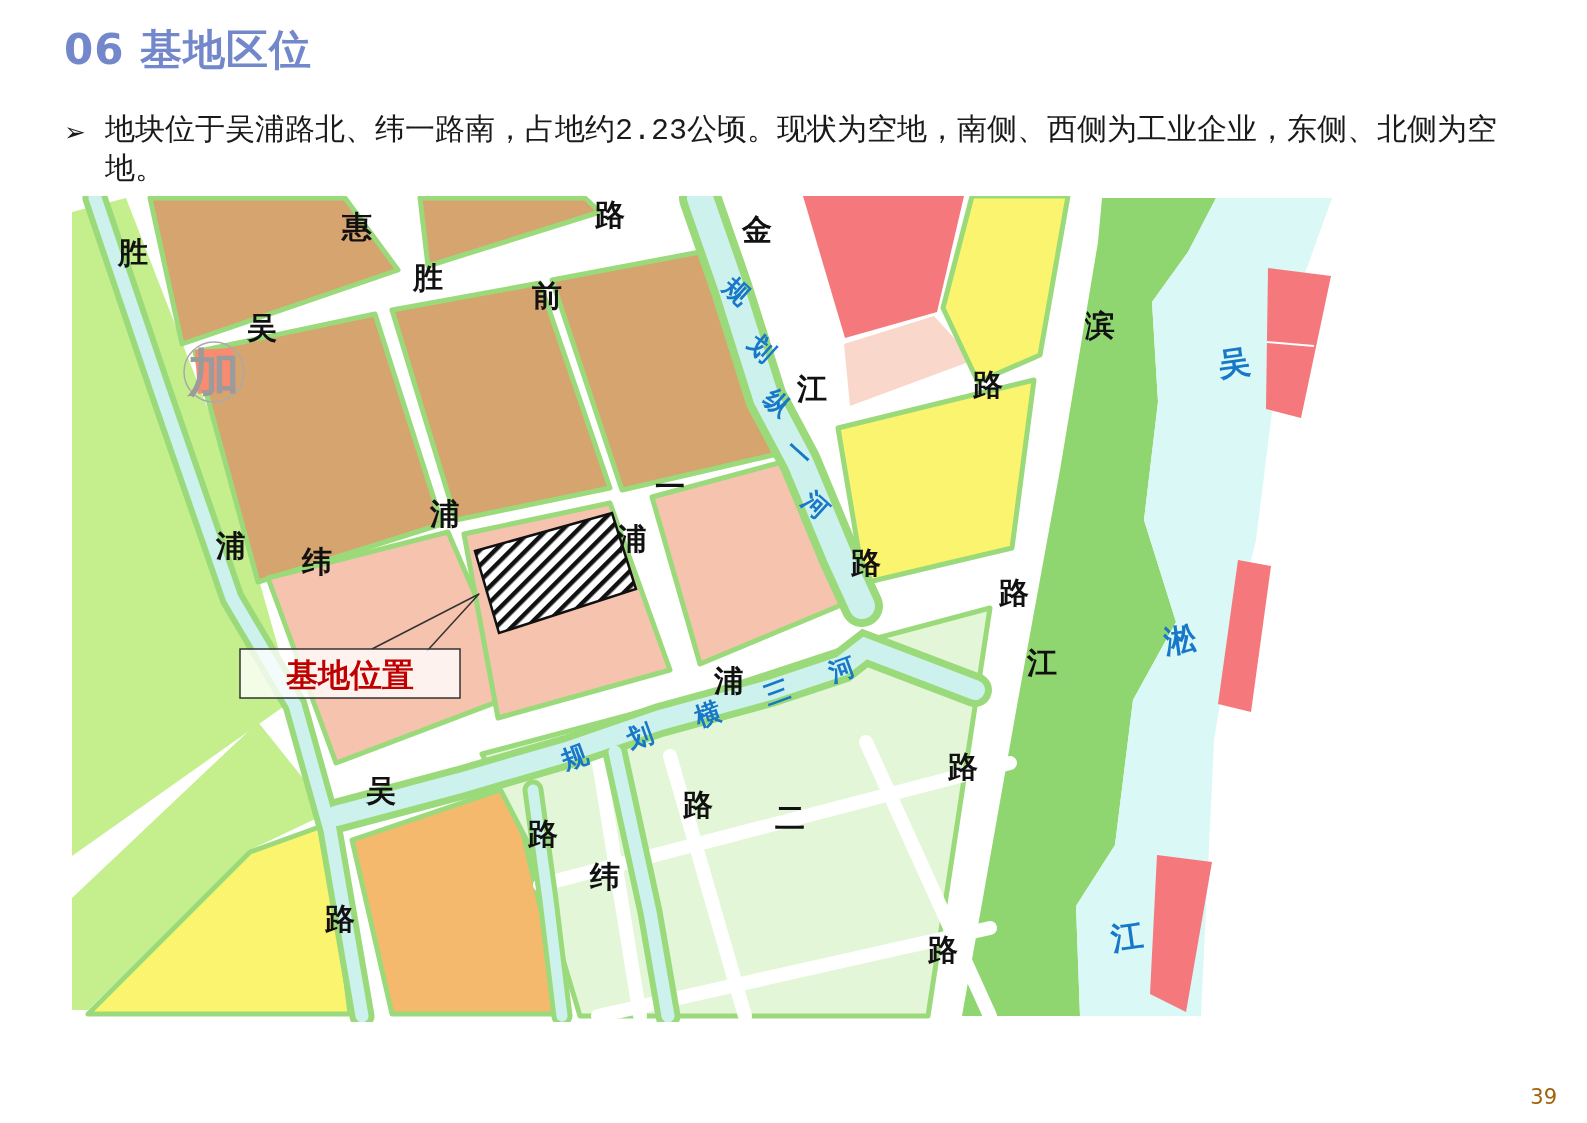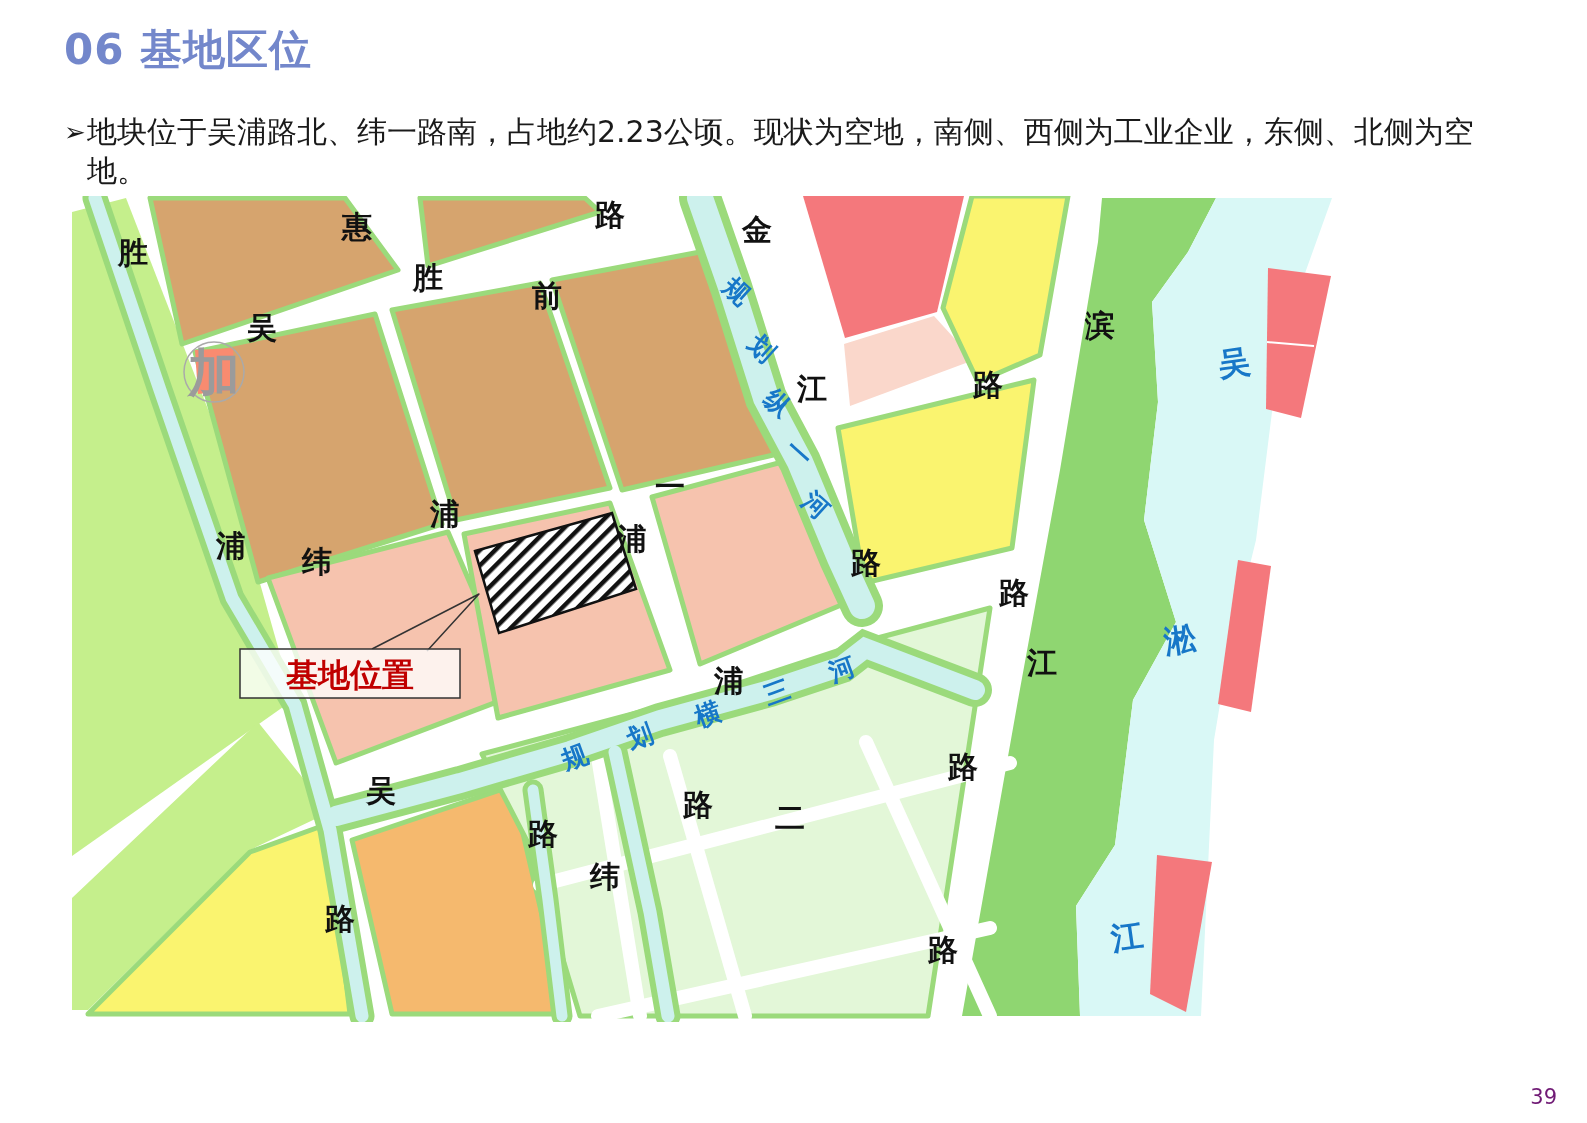--- a/index.html
+++ b/index.html
@@ -1,21 +1,21 @@
 <!DOCTYPE html>
 <html><head>
 <meta charset="utf-8">
 <style>
   html,body{margin:0;padding:0;background:#fff;}
   .slide{position:relative;width:1587px;height:1123px;background:#ffffff;overflow:hidden;
          font-family:"DejaVu Sans","Liberation Sans",sans-serif;}
   .title{position:absolute;left:64px;top:22px;font-size:42px;font-weight:bold;letter-spacing:1px;}
   .bullet{position:absolute;left:64px;top:112px;width:1436px;font-size:30px;line-height:39px;color:#1a1a1a;}
   .bullet .arrow{position:absolute;left:0;top:1px;font-size:26px;color:#1a1a1a;}
-  .bullet .btext{display:block;margin-left:23px;}
+  .bullet .btext{display:block;margin-left:41px;font-family:Liberation Mono, monospace;}
   .map-wrap{position:absolute;left:70px;top:196px;width:1262px;height:826px;}
   .page-num{position:absolute;right:30px;bottom:14px;font-size:21px;color:#9a9a9a;}
   svg text{font-family:"DejaVu Sans","Liberation Sans",sans-serif;}
   .callout-text{font-weight:bold;}
 </style>
 </head>
 <body>
 
 <div class="slide">
 
@@ -148,14 +148,14 @@
           <text x="777" y="692" fill="#1777C8" font-size="26" font-weight="bold" text-anchor="middle" dominant-baseline="central" transform="rotate(-20 777 692)">三</text>
           <text x="842" y="669" fill="#1777C8" font-size="26" font-weight="bold" text-anchor="middle" dominant-baseline="central" transform="rotate(-20 842 669)">河</text>
           <text x="1234" y="363" fill="#1777C8" font-size="32" font-weight="bold" text-anchor="middle" dominant-baseline="central" transform="rotate(-8 1234 363)">吴</text>
           <text x="1180" y="640" fill="#1777C8" font-size="32" font-weight="bold" text-anchor="middle" dominant-baseline="central" transform="rotate(-8 1180 640)">淞</text>
           <text x="1127" y="937" fill="#1777C8" font-size="32" font-weight="bold" text-anchor="middle" dominant-baseline="central" transform="rotate(-8 1127 937)">江</text>
           <text x="214" y="373" fill="#9B9B9B" font-size="52" font-weight="bold" text-anchor="middle" dominant-baseline="central">加</text>
         </g>
   </svg>
   </div>
 
-  <div class="page-num" style="color: #701a75;">39</div>
+  <div class="page-num" style="color: #a16207;">39</div>
 </div>
 
 </body></html>

